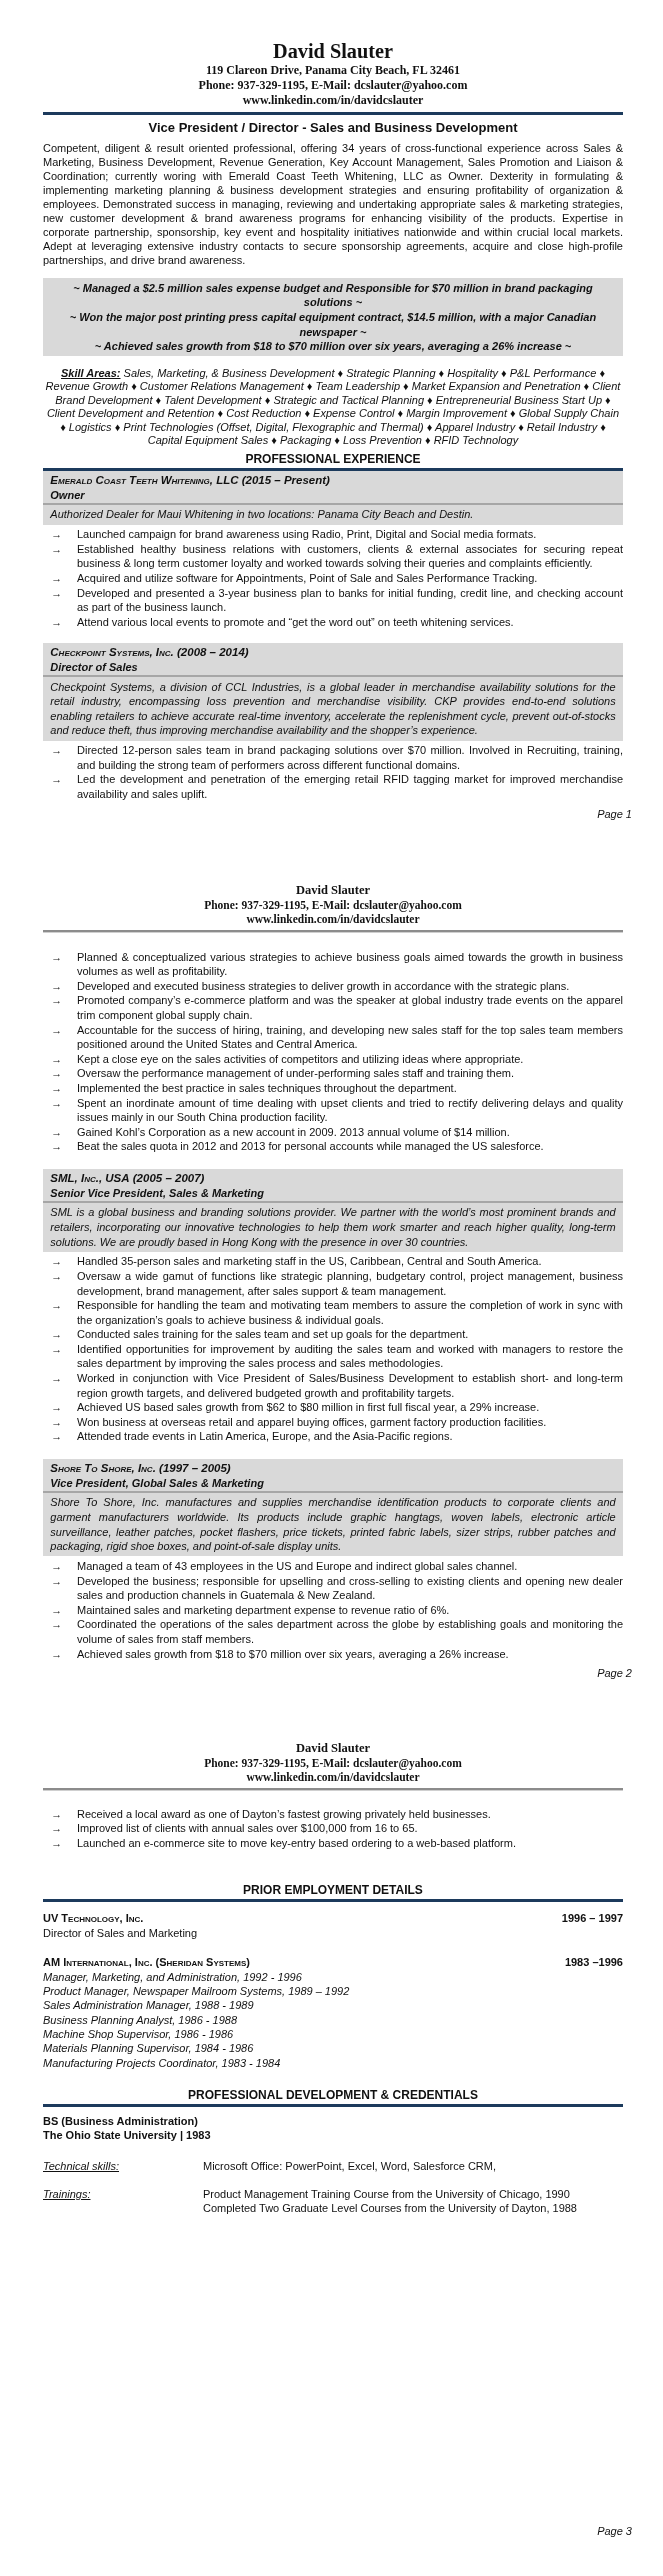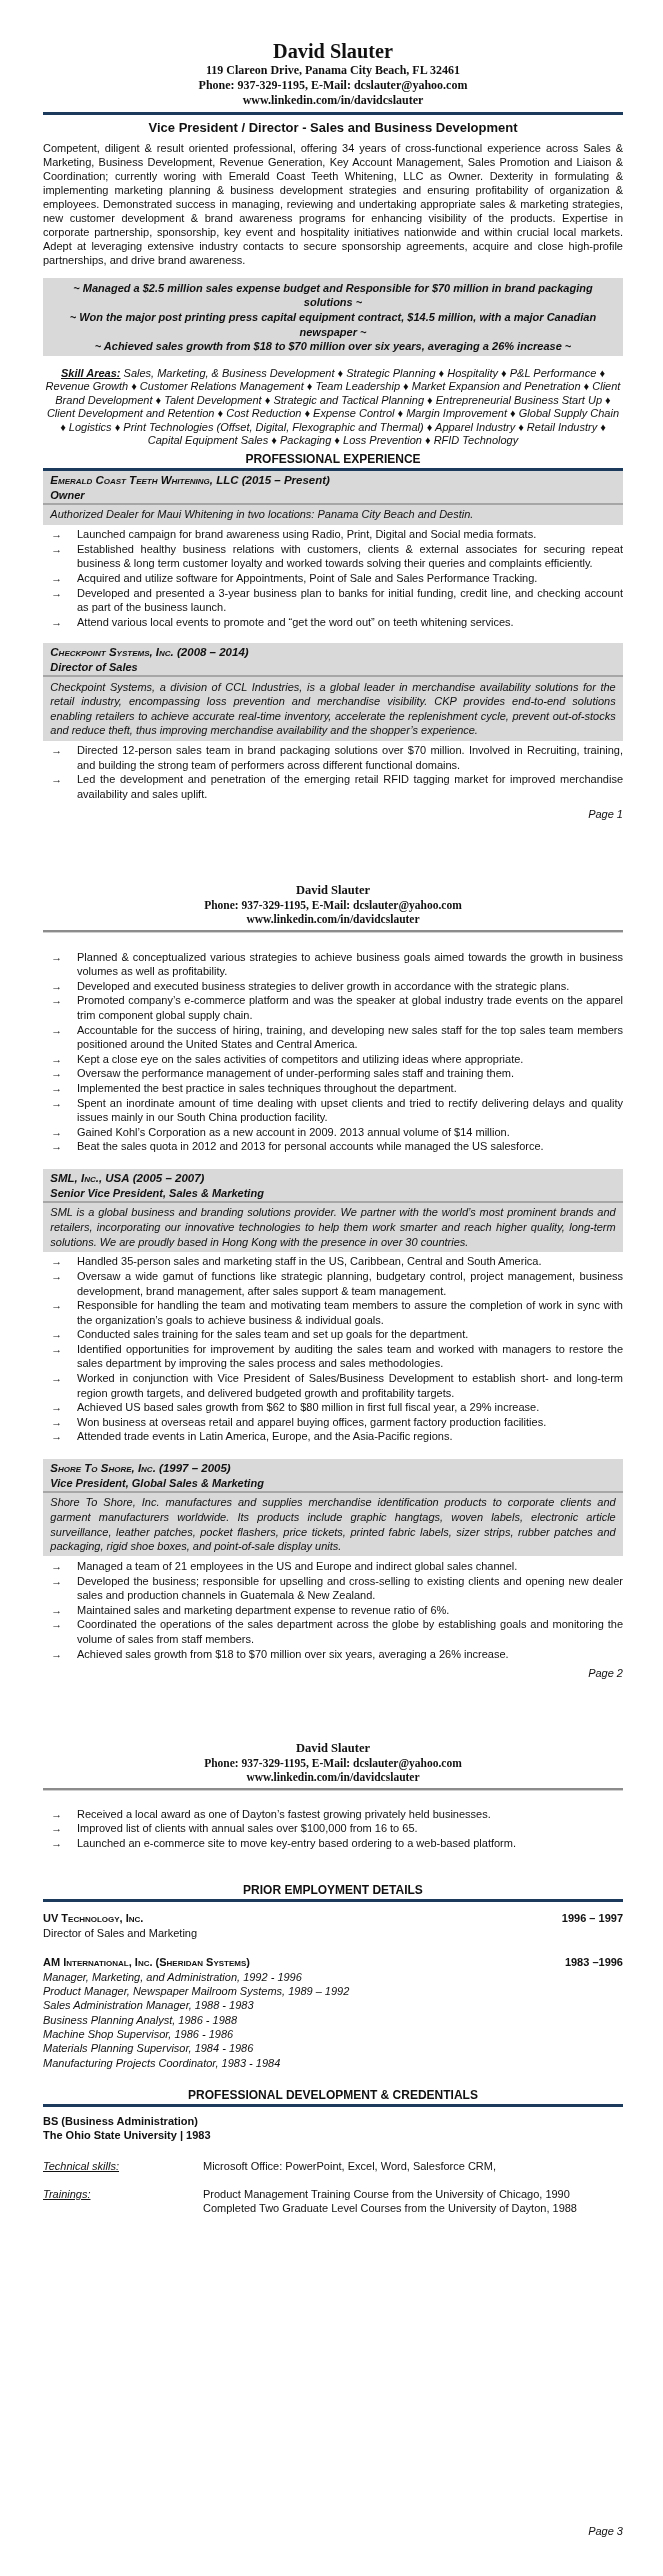--- a/index.html
+++ b/index.html
@@ -45,21 +45,21 @@
   .job-sep { height:2.1px; background:#a6a6a6; }
   .job-desc { background:#d9d9d9; padding:2.1px 7.3px 2.6px 7.3px; font-size:11px; line-height:14.6px;
               font-style:italic; text-align:justify; }
 
   .bullets { margin-top:2.6px; }
   .bullets.cont { margin-top:16.7px; }
   .bullets.cont3 { margin-top:15.6px; }
   .bullet { position:relative; padding-left:34px; font-size:11px; line-height:14.6px; text-align:justify; }
   .bullet .arrow { position:absolute; left:8.3px; top:0; font-weight:normal; }
 
-  .page-label { position:absolute; top:808px; right:41px; font-size:11px; font-style:italic; line-height:12.5px; }
+  .page-label { position:absolute; top:808px; right:32px; font-size:11px; font-style:italic; line-height:12.5px; }
 
   
   .prior-row { display:flex; justify-content:space-between; align-items:baseline; }
   .prior-row.first { margin-top:9.4px; }
   .prior-row.second { margin-top:14.6px; }
   .prior-company { font-size:11px; line-height:14.6px; font-weight:bold; font-variant:small-caps; }
   .prior-dates { font-size:11px; line-height:14.6px; font-weight:bold; }
   .prior-role { font-size:11px; line-height:14.6px; }
   .position-line { font-size:11px; line-height:14.3px; font-style:italic; }
 
@@ -192,21 +192,21 @@
         <div class="job-company">
           <span class="sc">Shore To Shore, Inc.</span>
           <span>(1997 – 2005)</span>
         </div>
         <div class="job-role">Vice President, Global Sales &amp; Marketing</div>
       </div>
       <div class="job-sep"></div>
       <div class="job-desc">Shore To Shore, Inc. manufactures and supplies merchandise identification products to corporate clients and garment manufacturers worldwide. Its products include graphic hangtags, woven labels, electronic article surveillance, leather patches, pocket flashers, price tickets, printed fabric labels, sizer strips, rubber patches and packaging, rigid shoe boxes, and point-of-sale display units.</div>
     </div>
     <div class="bullets">
-        <div class="bullet"><span class="arrow">→</span><span>Managed a team of 21 employees in the US and Europe and indirect global sales channel.</span></div>
+        <div class="bullet"><span class="arrow">→</span><span>Managed a team of 43 employees in the US and Europe and indirect global sales channel.</span></div>
         <div class="bullet"><span class="arrow">→</span><span>Developed the business; responsible for upselling and cross-selling to existing clients and opening new dealer sales and production channels in Guatemala &amp; New Zealand.</span></div>
         <div class="bullet"><span class="arrow">→</span><span>Maintained sales and marketing department expense to revenue ratio of 6%.</span></div>
         <div class="bullet"><span class="arrow">→</span><span>Coordinated the operations of the sales department across the globe by establishing goals and monitoring the volume of sales from staff members.</span></div>
         <div class="bullet"><span class="arrow">→</span><span>Achieved sales growth from $18 to $70 million over six years, averaging a 26% increase.</span></div>
       </div>
 
     <div class="page-label">Page 2</div>
   </section>
 
   <section class="page" id="page3">
@@ -232,21 +232,21 @@
     </div>
     <div class="prior-role">Director of Sales and Marketing</div>
 
     <div class="prior-row second">
       <span class="prior-company">AM International, Inc.  (Sheridan Systems)</span>
       <span class="prior-dates">1983 –1996</span>
     </div>
     <div>
         <div class="position-line">Manager, Marketing, and Administration, 1992 - 1996</div>
         <div class="position-line">Product Manager, Newspaper Mailroom Systems, 1989 – 1992</div>
-        <div class="position-line">Sales Administration Manager, 1988 - 1983</div>
+        <div class="position-line">Sales Administration Manager, 1988 - 1989</div>
         <div class="position-line">Business Planning Analyst, 1986 - 1988</div>
         <div class="position-line">Machine Shop Supervisor, 1986 - 1986</div>
         <div class="position-line">Materials Planning Supervisor, 1984 - 1986</div>
         <div class="position-line">Manufacturing Projects Coordinator, 1983 - 1984</div>
       </div>
 
     <h2 class="sec-heading spaced2">PROFESSIONAL DEVELOPMENT &amp; CREDENTIALS</h2>
     <div class="rule-navy"></div>
 
     <div class="degree">BS (Business Administration)</div>

